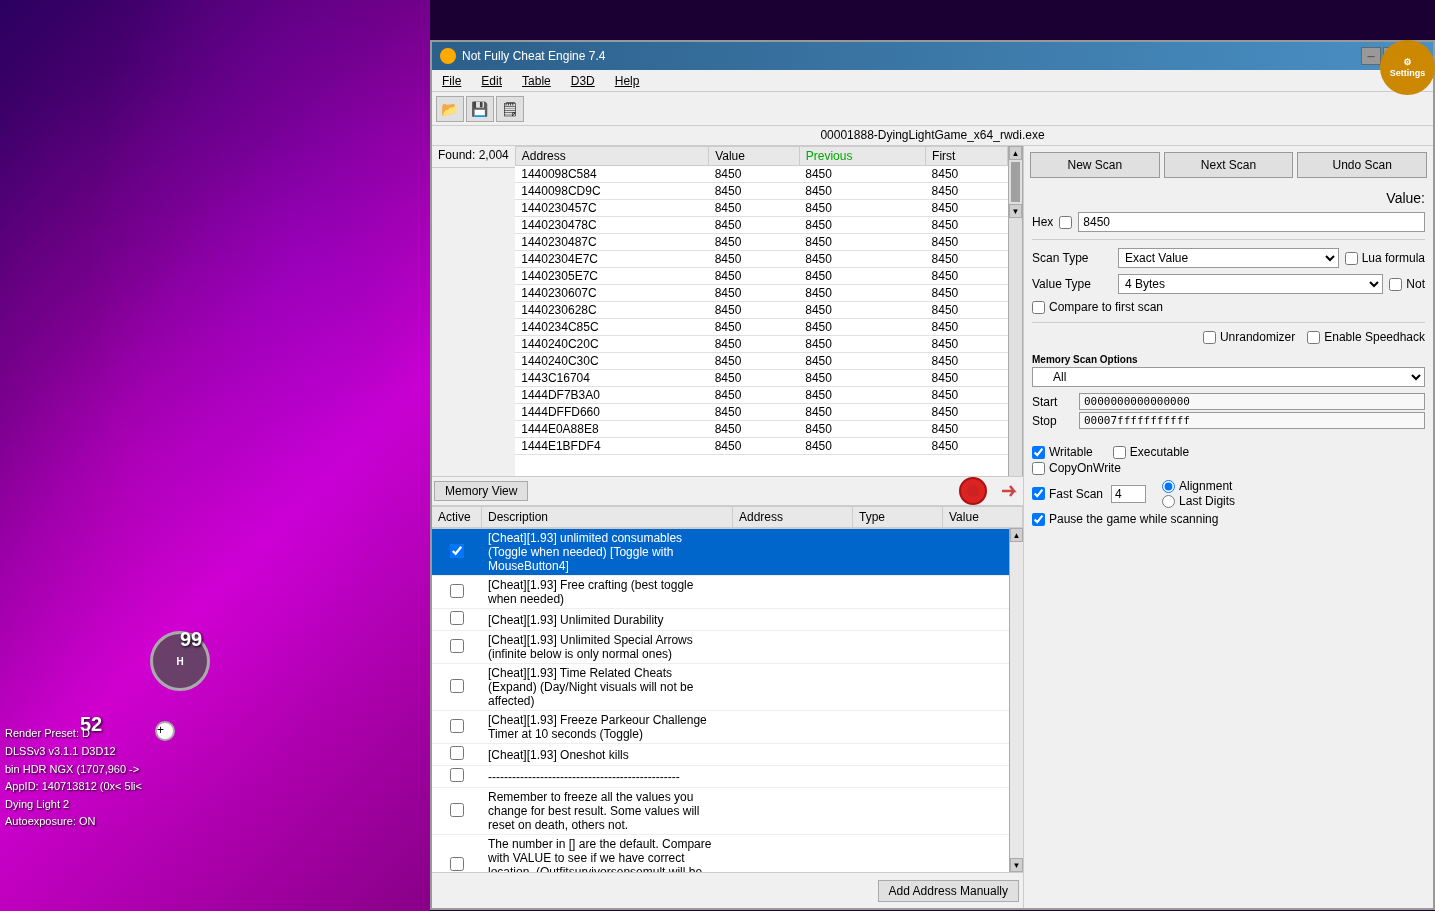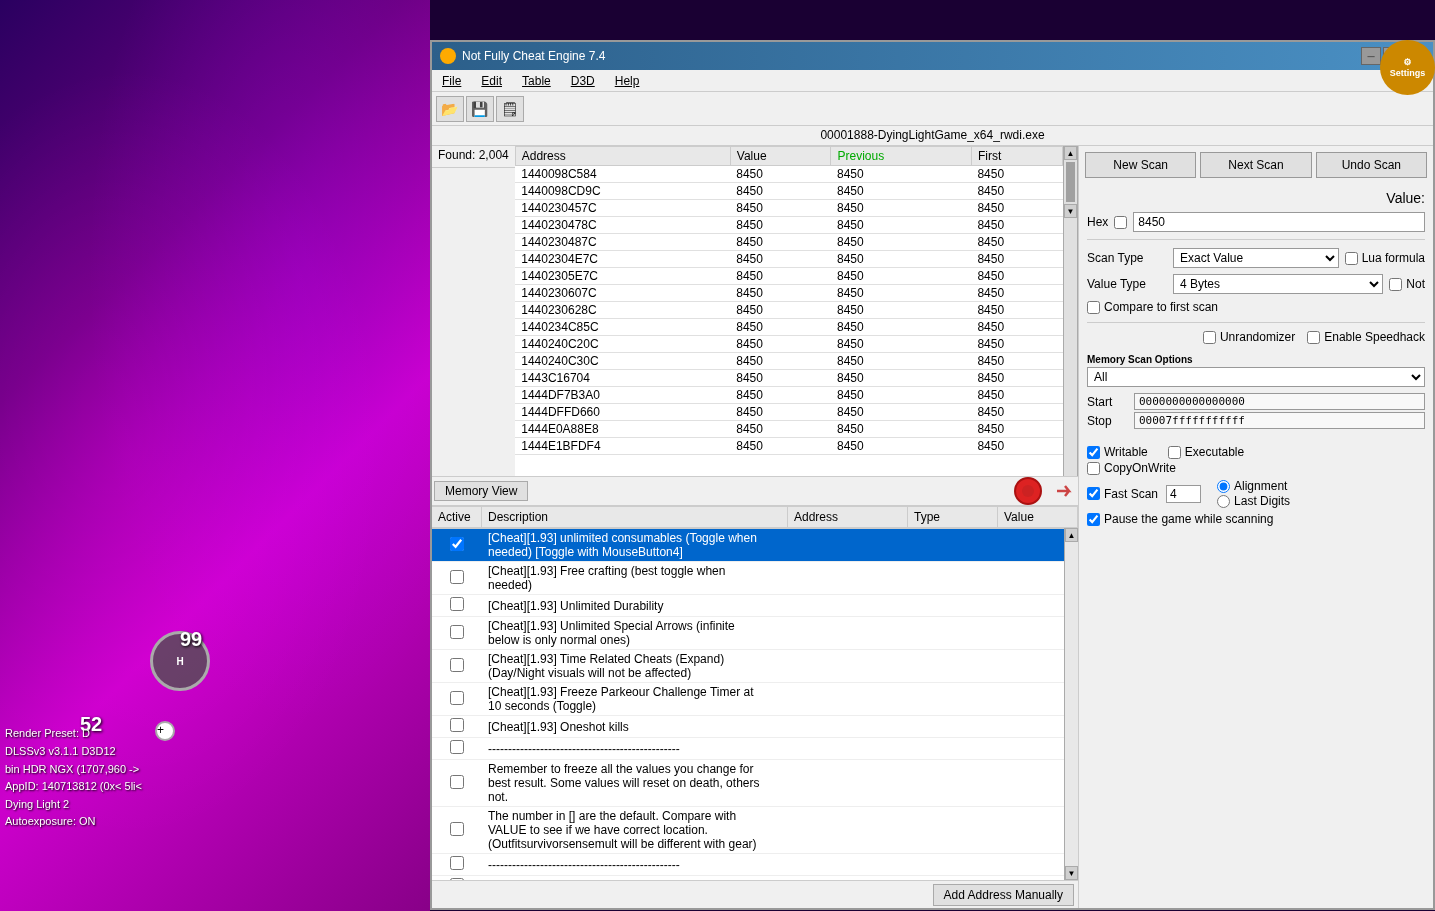--- a/index.html
+++ b/index.html
@@ -249,21 +249,21 @@
       padding: 2px 6px;
     }
     .cheat-checkbox {
       width: 14px;
       height: 14px;
       cursor: pointer;
     }
 
     
     .right-panel {
-      width: 355px;
+      width: 410px;
       flex-shrink: 0;
       background: #f0f0f0;
       display: flex;
       flex-direction: column;
       border-left: 1px solid #ccc;
       overflow-y: auto;
     }
 
     .scan-buttons {
       display: flex;
@@ -360,21 +360,21 @@
       flex: 1;
       border: 1px solid #999;
       padding: 1px 4px;
       font-size: 11px;
       background: #f8f8f8;
       font-family: monospace;
     }
 
     .mem-all-select {
       border: 1px solid #999;
-      padding: 1px 2px;
+      padding: 1px 16px;
       font-size: 12px;
       background: white;
       width: 100%;
       margin-bottom: 4px;
     }
     .fast-scan-input {
       width: 35px;
       border: 1px solid #999;
       padding: 1px 3px;
       font-size: 12px;
@@ -420,21 +420,21 @@
       cursor: pointer;
       font-size: 12px;
       margin-left: auto;
     }
 
     .bottom-cheat-bar {
       display: flex;
       align-items: center;
       background: #f0f0f0;
       border-top: 1px solid #ccc;
-      height: 28px;
+      height: 36px;
       padding: 2px 4px;
       flex-shrink: 0;
     }
 
     .left-panel-wrapper {
       display: flex;
       flex-direction: column;
       flex: 1;
       min-width: 0;
       overflow: hidden;

